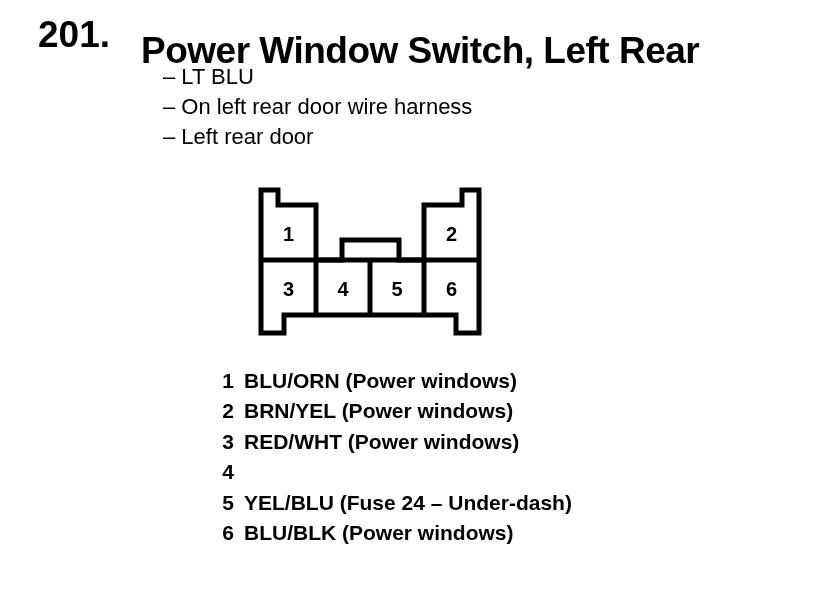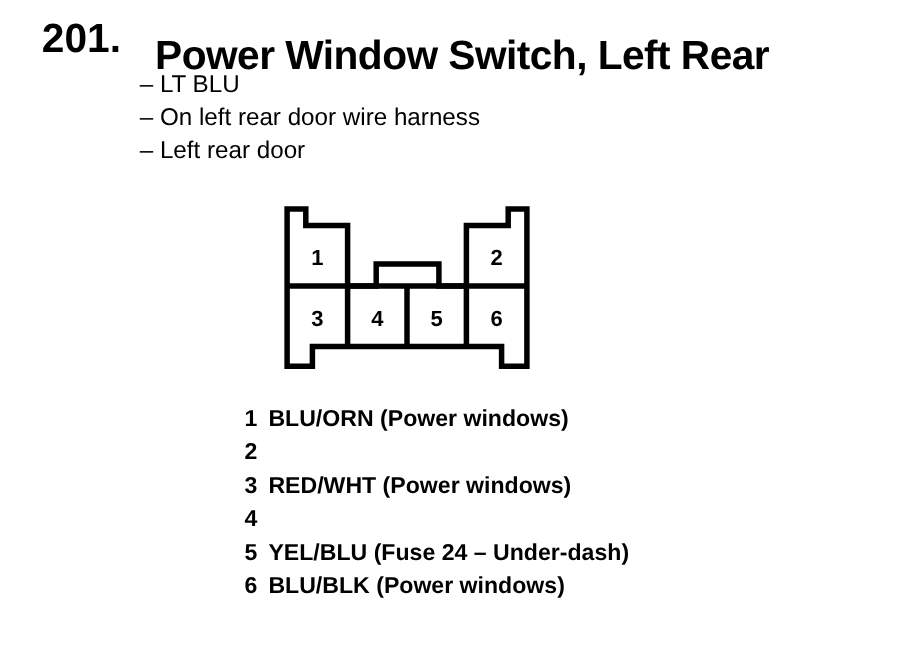--- a/index.html
+++ b/index.html
@@ -44,20 +44,21 @@
   .notes {
     position: absolute;
     left: 127px;
     top: 62px;
   }
   .note-line {
     font-size: 22px;
     font-weight: 400;
     line-height: 30px;
     white-space: nowrap;
+    margin-left: 36px;
   }
 
   
   .connector-wrap {
     position: absolute;
     left: 253px;
     top: 178px;
     width: 234px;
     height: 164px;
   }
@@ -128,20 +129,21 @@
     </svg>
   </div>
 
   <div class="legend">
     <div class="legend-row">
       <span class="num">1</span>
       <span class="lbl">BLU/ORN (Power windows)</span>
     </div>
     <div class="legend-row">
       <span class="num">2</span>
+      <span class="lbl">BRN/YEL (Power windows)</span>
     </div>
     <div class="legend-row">
       <span class="num">3</span>
       <span class="lbl">RED/WHT (Power windows)</span>
     </div>
     <div class="legend-row">
       <span class="num">4</span>
     </div>
     <div class="legend-row">
       <span class="num">5</span>

